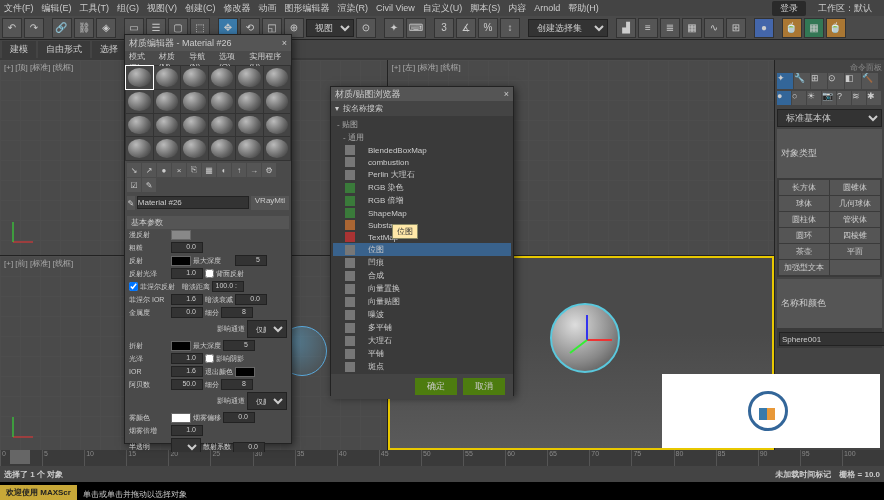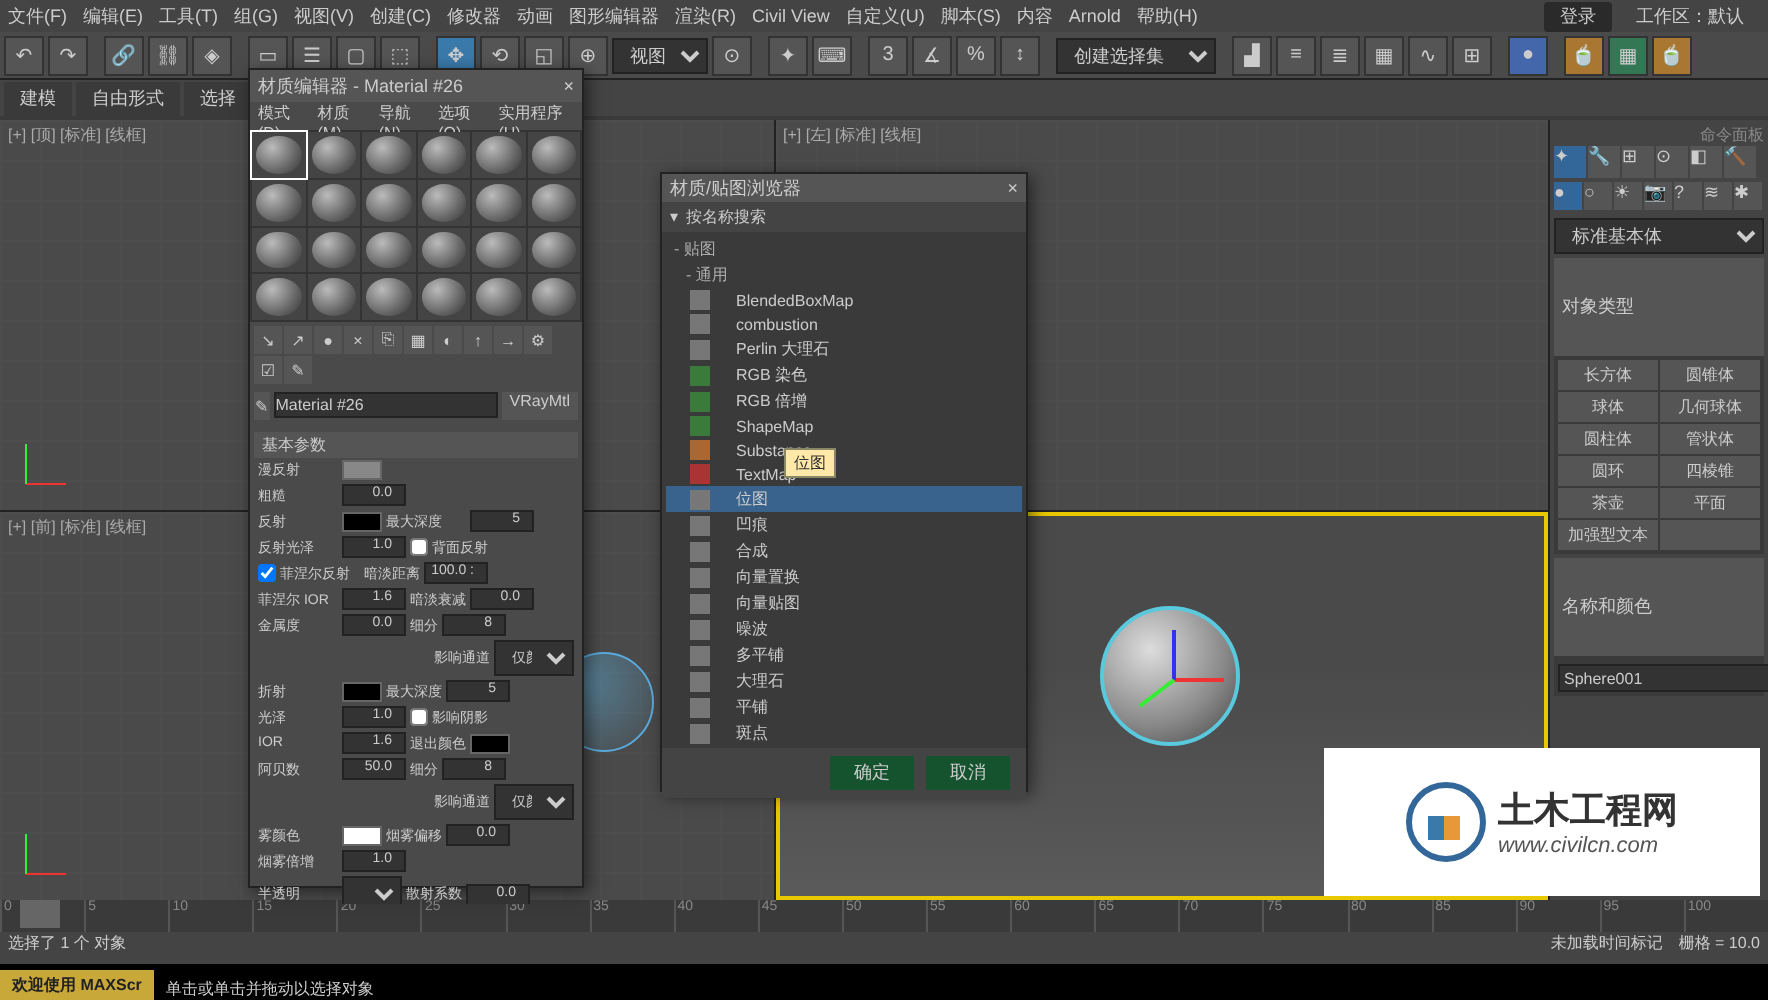--- a/index.html
+++ b/index.html
@@ -78,30 +78,30 @@
 .mb-tree { height: 258px; overflow: auto; background: #3a3a3a; padding: 2px; }
 .mb-group { padding: 1px 4px; font-size: 8px; color: #aaa; }
 .mb-item { display: flex; align-items: center; gap: 13px; padding: 1px 12px; font-size: 8px; cursor: pointer; }
 .mb-item.sel { background: #39628c; }
 .mb-icon { width: 10px; height: 10px; background: #666; }
 .mb-icon.green { background: #3a7a3a; }
 .mb-icon.orange { background: #aa6633; }
 .mb-icon.red { background: #aa3333; }
 .mb-icon.gray { background: #777; }
 .mb-buttons { display: flex; justify-content: flex-end; gap: 6px; padding: 4px 8px; background: #444; }
-.mb-btn { background: #14532d; padding: 2px 12px; font-size: 9px; cursor: pointer; }
+.mb-btn { background: #4d7c0f; padding: 2px 12px; font-size: 9px; cursor: pointer; }
 .tooltip { position: absolute; left: 392px; top: 224px; background: #ffe8a8; color: #333; padding: 1px 4px; font-size: 8px; z-index: 30; border: 1px solid #886; }
 
 
 .bottom-area { position: absolute; bottom: 0; left: 0; right: 0; height: 50px; background: #444; }
 .timeline { height: 16px; background: #3a3a3a; position: relative; }
 .timeline-ticks { position: absolute; inset: 0; display: flex; }
 .tick { flex: 1; border-left: 1px solid #555; font-size: 7px; padding-left: 1px; color: #888; }
 .time-slider { position: absolute; left: 10px; top: 0; width: 20px; height: 14px; background: #666; }
-.status-bar { height: 16px; background: #444; display: flex; align-items: flex-start; padding: 0 4px; font-size: 8px; gap: 8px; }
+.status-bar { height: 16px; background: #444; display: flex; align-items: center; padding: 0 4px; font-size: 8px; gap: 8px; font-weight: bold; }
 .prompt-bar { height: 18px; background: #000000; display: flex; align-items: flex-end; font-size: 8px; }
 .prompt-label { background: #c8a838; color: #222; padding: 2px 6px; font-weight: bold; }
 
 
 .watermark { position: absolute; right: 4px; bottom: 52px; width: 218px; height: 74px; background: #fff; display: flex; align-items: center; justify-content: center; z-index: 5; }
 .watermark-text { font-size: 18px; font-weight: bold; color: #333; }
 .watermark-text .wm-url { display: block; font-size: 11px; font-style: italic; font-weight: normal; color: #555; }
 .wm-logo { width: 40px; height: 40px; border-radius: 50%; border: 3px solid #336699; margin-right: 6px; position: relative; }
 .wm-logo::after { content: ""; position: absolute; left: 8px; top: 14px; width: 16px; height: 12px; background: linear-gradient(90deg, #3a7aaa 50%, #e89838 50%); }
 
@@ -561,24 +561,20 @@
   </div>
   <div class="mb-buttons">
     <div class="mb-btn">确定</div>
     <div class="mb-btn">取消</div>
   </div>
 </div>
 <div class="tooltip">位图</div>
 
 <div class="watermark">
   <div class="wm-logo"></div>
-  <div class="watermark-text">
-    <span>土木工程网</span>
-    <span class="wm-url">www.civilcn.com</span>
-  </div>
 </div>
 
 <div class="bottom-area">
   <div class="timeline">
     <div class="time-slider"></div>
     <div class="timeline-ticks" id="timeline-ticks">
         <div class="tick">0</div>
         <div class="tick">5</div>
         <div class="tick">10</div>
         <div class="tick">15</div>

